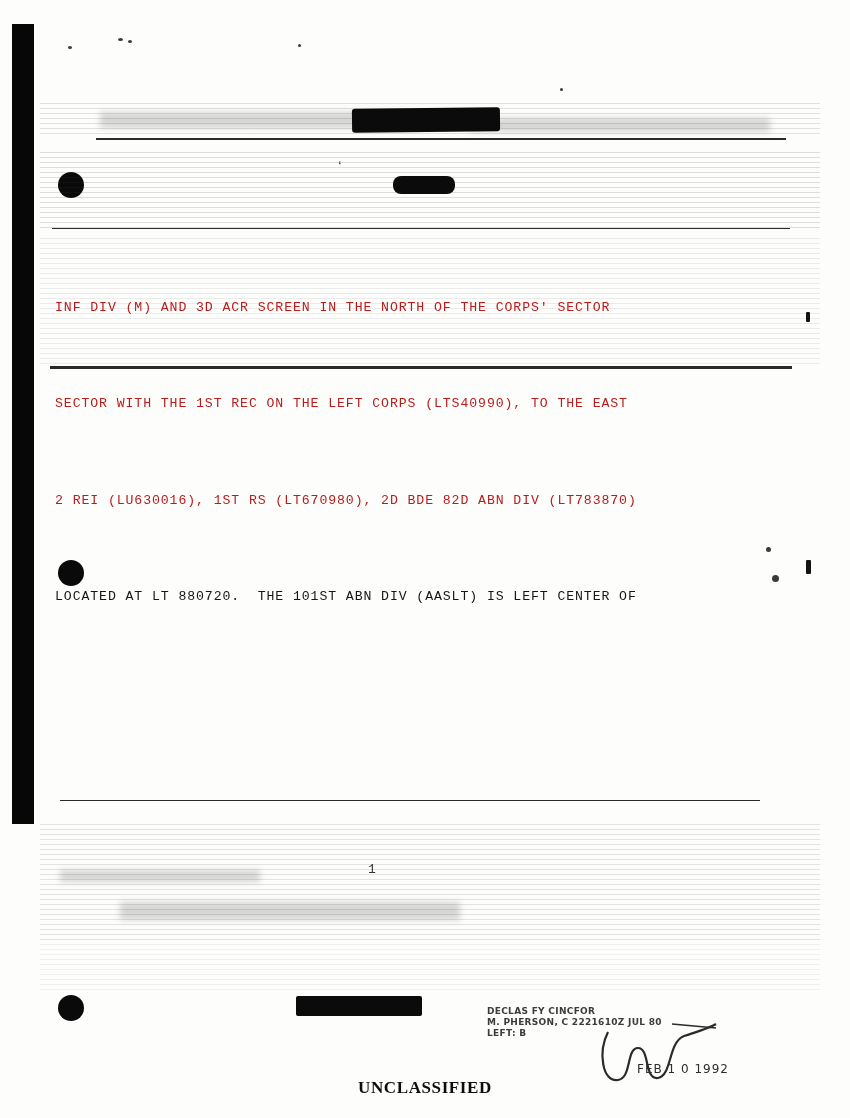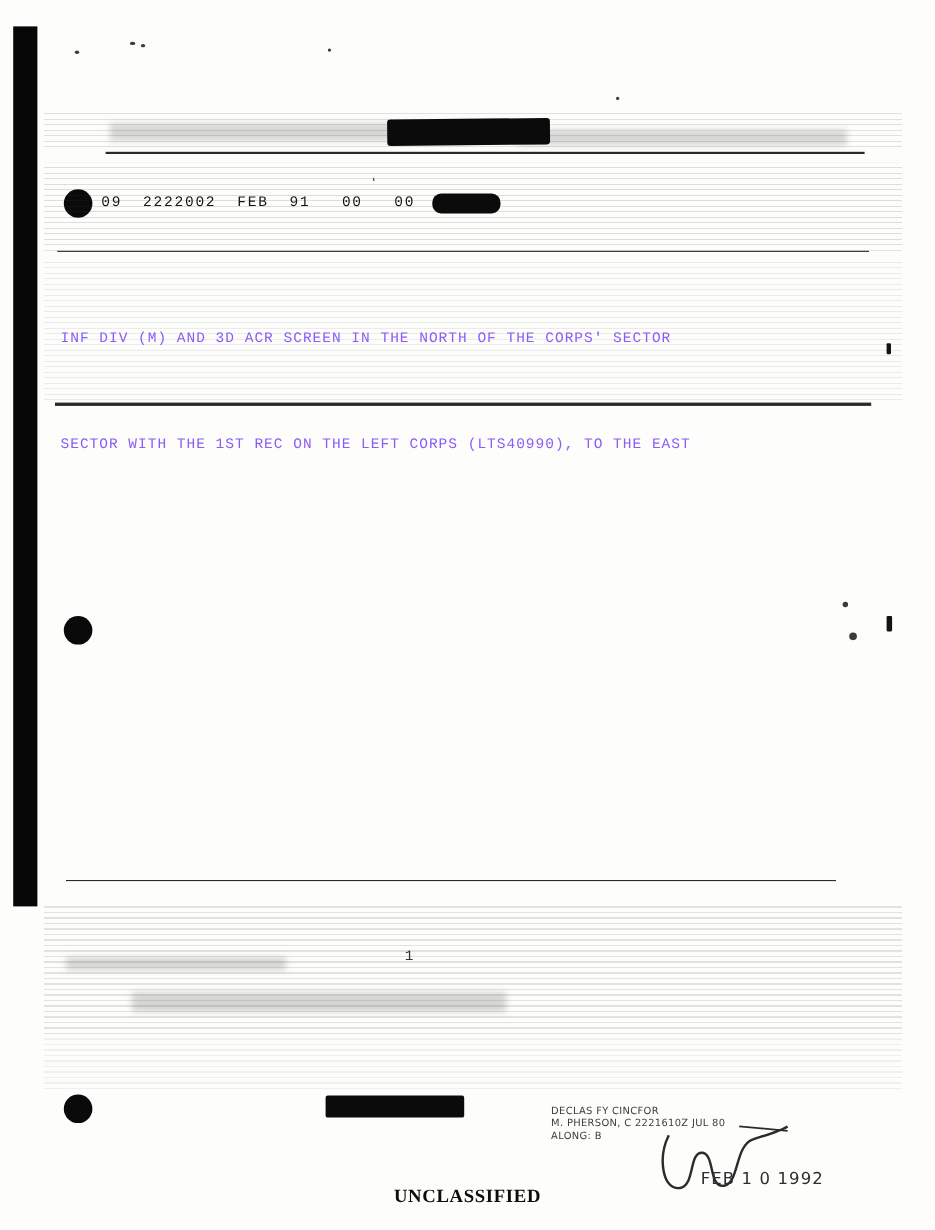--- a/index.html
+++ b/index.html
@@ -85,21 +85,21 @@
     left: 55px;
     top: 228px;
     width: 740px;
     font-size: 13.2px;
     letter-spacing: 0.9px;
     line-height: 32.1px;
     color: #161616;
     white-space: pre;
   }
   .doc-text .line { height: 32.1px; }
-  .faded { color: #8b5cf6; }
+  .faded { color: #b91c1c; }
 
   .header-line {
     position: absolute;
     left: 92px;
     top: 176px;
     font-size: 13.2px;
     letter-spacing: 1.6px;
     color: #141414;
     white-space: pre;
   }
@@ -108,35 +108,36 @@
     position: absolute;
     left: 368px;
     top: 862px;
     font-size: 13px;
     color: #333;
   }
 
   
   .declas-stamp {
     position: absolute;
-    left: 501px;
+    left: 487px;
     top: 1006px;
     width: 190px;
     font-family: "DejaVu Sans", sans-serif;
     font-size: 9px;
     line-height: 11px;
     color: #3c3c3c;
     letter-spacing: 0.3px;
+    font-weight: bold;
   }
   .date-stamp {
     position: absolute;
     left: 637px;
     top: 1062px;
     font-family: "DejaVu Sans", sans-serif;
-    font-size: 15px;
+    font-size: 12px;
     letter-spacing: 1px;
     color: #2d2d2d;
   }
   .stamp-swirl {
     position: absolute;
     left: 598px;
     top: 1022px;
   }
 
   .classification {
@@ -192,44 +193,45 @@
   <div class="speck" style="left:806px;top:312px;width:4px;height:10px;background:#141414;border-radius:1px;"></div>
   <div class="speck" style="left:766px;top:547px;width:5px;height:5px;"></div>
   <div class="speck" style="left:772px;top:575px;width:7px;height:7px;"></div>
   <div class="speck" style="left:298px;top:44px;width:3px;height:3px;"></div>
   <div class="speck" style="left:560px;top:88px;width:3px;height:3px;"></div>
 
   <div class="redaction redact-a"></div>
   <div class="redaction redact-b"></div>
   <div class="redaction redact-c"></div>
 
-  <div class="header-line">09  2222002  FEB  91   00   00</div>
   <span class="mark-dot" style="left:336px;top:160px;">ʻ</span>
 
   <div class="doc-text">
     <div class="line faded">INF DIV (M) AND 3D ACR SCREEN IN THE NORTH OF THE CORPS' SECTOR</div>
     <div class="line faded">SECTOR WITH THE 1ST REC ON THE LEFT CORPS (LTS40990), TO THE EAST</div>
+    <div class="line faded">2 REI (LU630016), 1ST RS (LT670980), 2D BDE 82D ABN DIV (LT783870)</div>
+    <div class="line">LOCATED AT LT 880720.  THE 101ST ABN DIV (AASLT) IS LEFT CENTER OF</div>
     
     
     
     
     
     
     
     
     
     
   </div>
 
   <div class="page-num">1</div>
 
   <div class="declas-stamp">
     <div>DECLAS FY CINCFOR</div>
     <div>M. PHERSON, C 2221610Z JUL 80</div>
-    <div>ALONG: B</div>
+    <div>LEFT: B</div>
   </div>
 
   <svg class="stamp-swirl" width="120" height="70" viewBox="0 0 120 70">
     <path d="M10 10 C0 30, 4 60, 20 58 C34 56, 28 26, 40 26 C52 26, 46 58, 60 56 C74 54, 70 20, 86 14 C98 10, 112 6, 118 2" fill="none" stroke="#2b2b2b" stroke-width="2.2"></path>
     <path d="M74 2 L118 6" fill="none" stroke="#2b2b2b" stroke-width="1.6"></path>
   </svg>
 
   <div class="date-stamp">FEB 1 0 1992</div>
 
   <div class="classification">UNCLASSIFIED</div>

